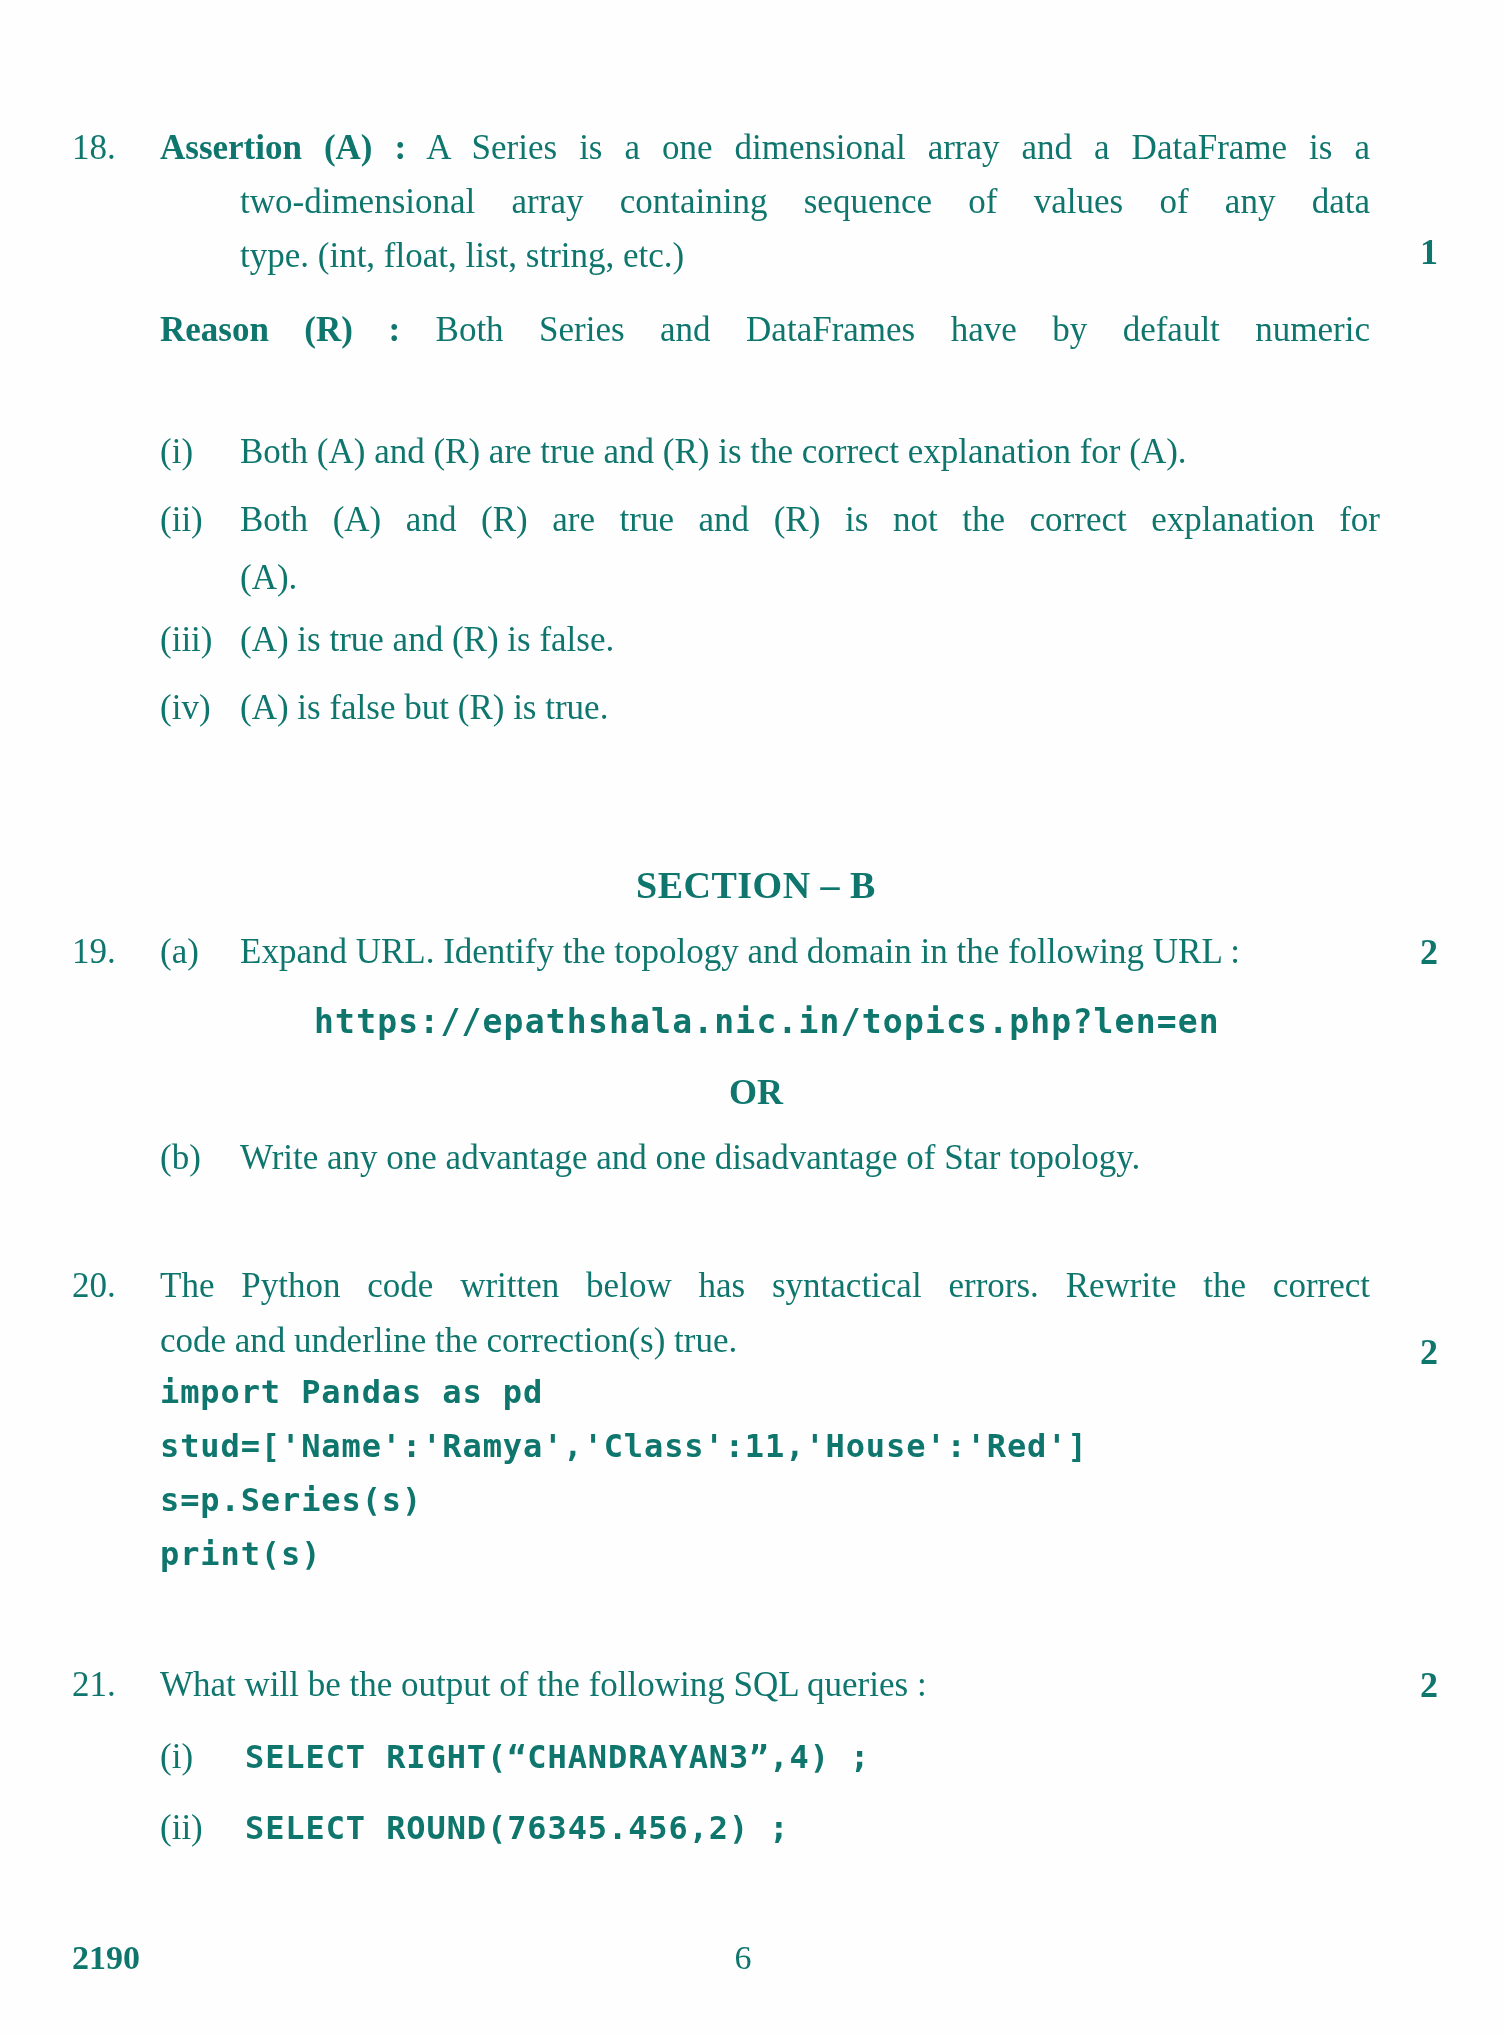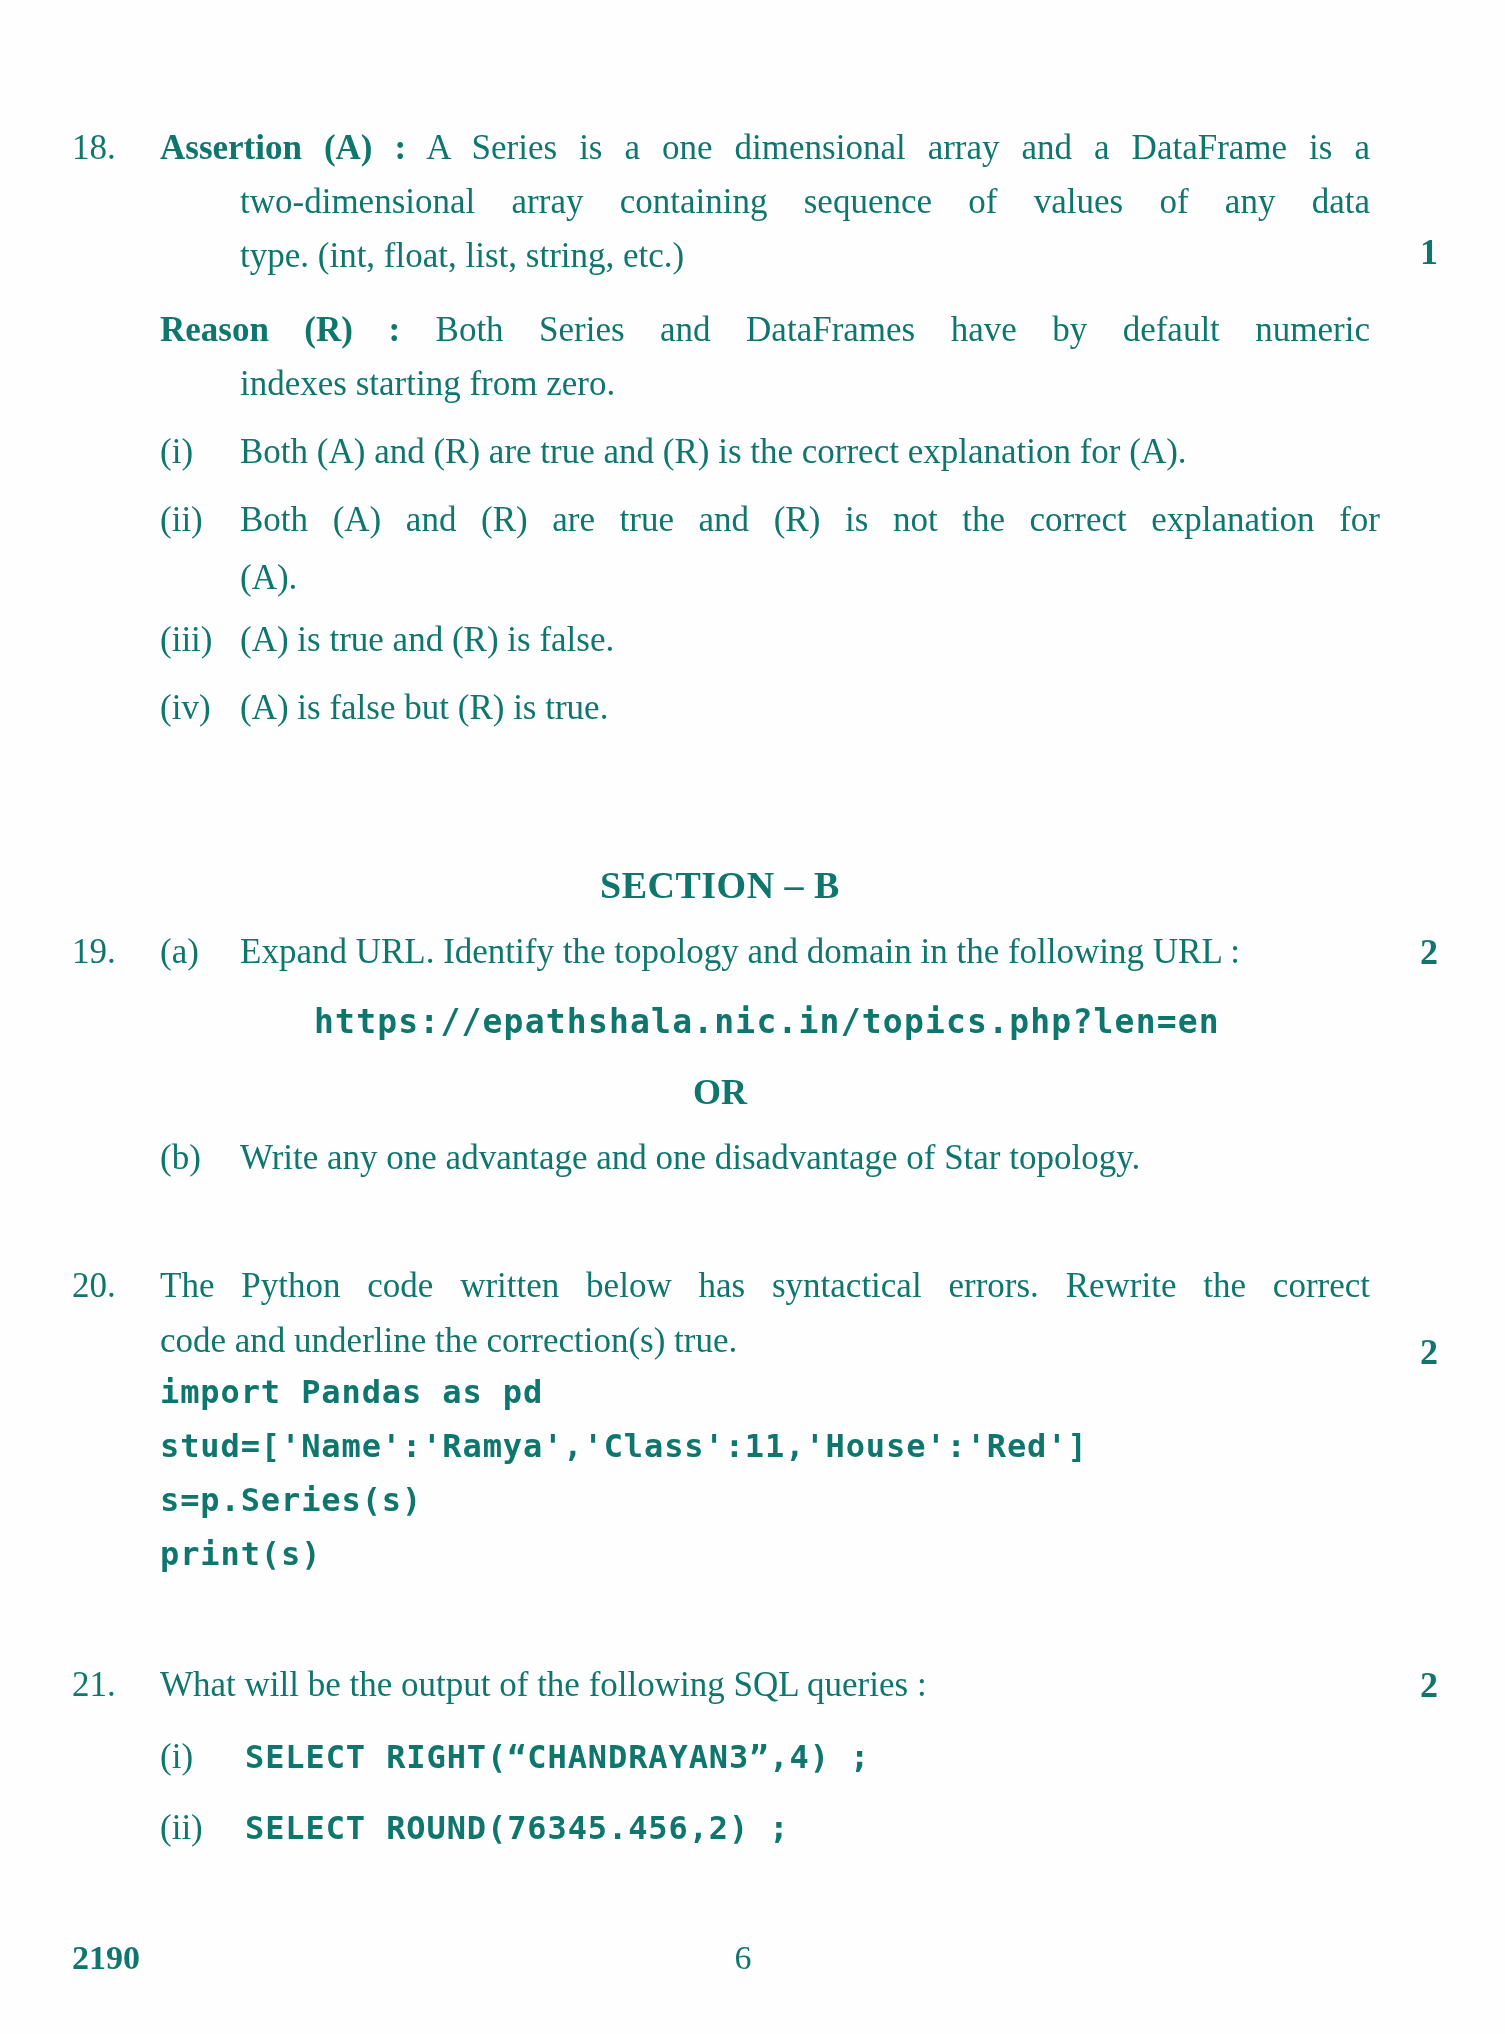--- a/index.html
+++ b/index.html
@@ -14,21 +14,21 @@
     margin:0 auto;
     text-decoration:underline;
   }
   .abs{position:absolute;}
   .qnum{left:72px;width:80px;}
   .lbl{left:160px;width:80px;}
   .line{display:block;white-space:nowrap;}
   .jfull{white-space:normal;text-align:justify;text-align-last:justify;}
   .hang{text-indent:-80px;}
   b,.b{font-weight:bold;}
-  .center-wrap{left:0;width:1440px;text-align:center;}
+  .center-wrap{left:0;width:1440px;text-align:center;padding-left:36px;}
   .mono{
     font-family:"DejaVu Sans Mono", monospace;
     font-weight:bold;
     font-size:32px;
     letter-spacing:0.9px;
   }
   .url{font-size:33px;letter-spacing:1.2px;}
   .marks{left:1409px;width:40px;text-align:center;font-weight:bold;font-size:36px;}
   .heading{font-weight:bold;font-size:38px;letter-spacing:0.5px;}
   .or{font-weight:bold;font-size:36px;}
@@ -47,21 +47,20 @@
   <div class="abs lh54" style="top:121px;left:240px;width:1130px">
     <span class="line jfull hang"><b>Assertion (A) :</b> <span>A Series is a one dimensional array and a DataFrame is a</span></span>
     <span class="line jfull">two-dimensional array containing sequence of values of any data</span>
     <span class="line">type. (int, float, list, string, etc.)</span>
   </div>
 
   <div class="abs marks lh54" style="top:225px">1</div>
 
   <div class="abs lh54" style="top:303px;left:240px;width:1130px">
     <span class="line jfull hang"><b>Reason (R) :</b> <span>Both Series and DataFrames have by default numeric</span></span>
-    <span class="line">indexes starting from zero.</span>
   </div>
 
   <div class="abs lbl lh54" style="top:425px">(i)</div>
   <div class="abs lh54" style="top:425px;left:240px;width:1140px">
     <span class="line">Both (A) and (R) are true and (R) is the correct explanation for (A).</span>
   </div>
 
   <div class="abs lbl lh58" style="top:491px">(ii)</div>
   <div class="abs lh58" style="top:491px;left:240px;width:1140px">
     <span class="line jfull">Both (A) and (R) are true and (R) is not the correct explanation for</span>

